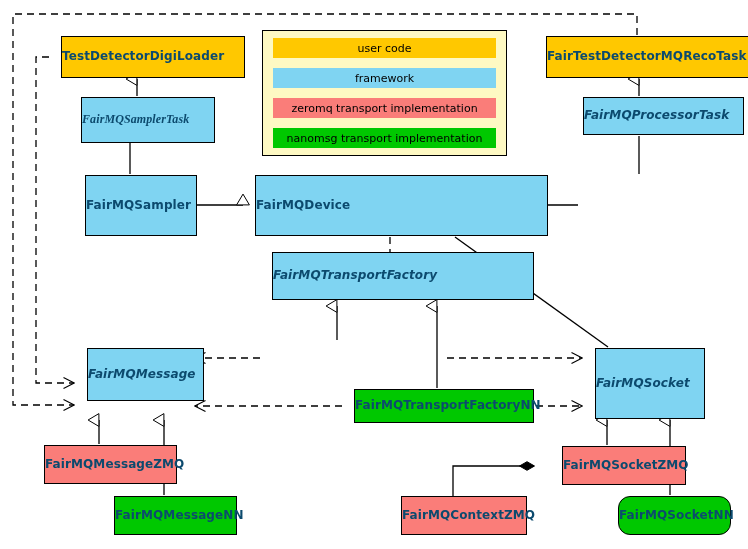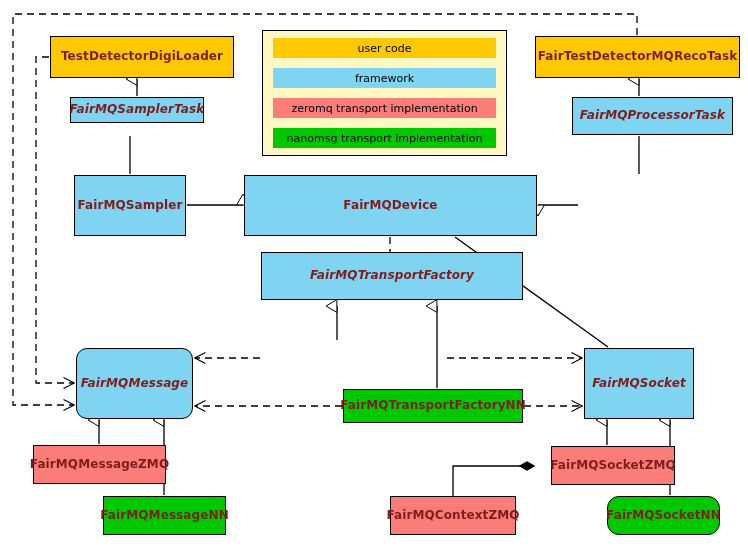--- a/index.html
+++ b/index.html
@@ -22,28 +22,29 @@
     left: 0; top: 0;
     width: 748px;
     height: 549px;
   }
   .node {
     position: absolute;
     box-sizing: border-box;
     border: 1px solid #000000;
     display: flex;
     align-items: center;
-    justify-content: center;
+    justify-content: flex-start;
     text-align: center;
-    color: #7f1d1d;
+    color: #0c4a6e;
     font-size: 12px;
     font-weight: bold;
     line-height: 1.15;
     letter-spacing: 0.1px;
     z-index: 3;
+    margin-left: 11px;
   }
   .node.abstract {
     font-style: italic;
   }
   .fill-user     { background: #FFC800; }
   .fill-frame    { background: #7FD4F2; }
   .fill-zmq      { background: #FA7D79; }
   .fill-nn       { background: #00C800; }
 
   #legend {
@@ -152,39 +153,39 @@
       <span>nanomsg transport implementation</span>
     </div>
   </div>
 
   <div class="node fill-user" style="left: 50px; top: 36px; width: 184px; height: 42px;">
       <span>TestDetectorDigiLoader</span>
     </div>
   <div class="node fill-user" style="left: 535px; top: 36px; width: 205px; height: 42px;">
       <span>FairTestDetectorMQRecoTask</span>
     </div>
-  <div class="node fill-frame abstract" style="left: 70px; top: 97px; width: 134px; height: 26px;">
+  <div class="node fill-frame abstract" style="left: 70px; top: 97px; width: 134px; height: 46px; font-family: Liberation Serif, serif;">
       <span>FairMQSamplerTask</span>
     </div>
   <div class="node fill-frame abstract" style="left: 572px; top: 97px; width: 161px; height: 38px;">
       <span>FairMQProcessorTask</span>
     </div>
   <div class="node fill-frame" style="left: 74px; top: 175px; width: 112px; height: 61px;">
       <span>FairMQSampler</span>
     </div>
   <div class="node fill-frame" style="left: 244px; top: 175px; width: 293px; height: 61px;">
       <span>FairMQDevice</span>
     </div>
   <div class="node fill-frame abstract" style="left: 261px; top: 252px; width: 262px; height: 48px;">
       <span>FairMQTransportFactory</span>
     </div>
   <div class="node fill-nn" style="left: 343px; top: 389px; width: 180px; height: 34px;">
       <span>FairMQTransportFactoryNN</span>
     </div>
-  <div class="node fill-frame abstract" style="left: 76px; top: 348px; width: 117px; height: 71px; border-radius: 11px;">
+  <div class="node fill-frame abstract" style="left: 76px; top: 348px; width: 117px; height: 53px;">
       <span>FairMQMessage</span>
     </div>
   <div class="node fill-frame abstract" style="left: 584px; top: 348px; width: 110px; height: 71px;">
       <span>FairMQSocket</span>
     </div>
   <div class="node fill-zmq" style="left: 33px; top: 445px; width: 133px; height: 39px;">
       <span>FairMQMessageZMQ</span>
     </div>
   <div class="node fill-nn" style="left: 103px; top: 496px; width: 123px; height: 39px;">
       <span>FairMQMessageNN</span>

